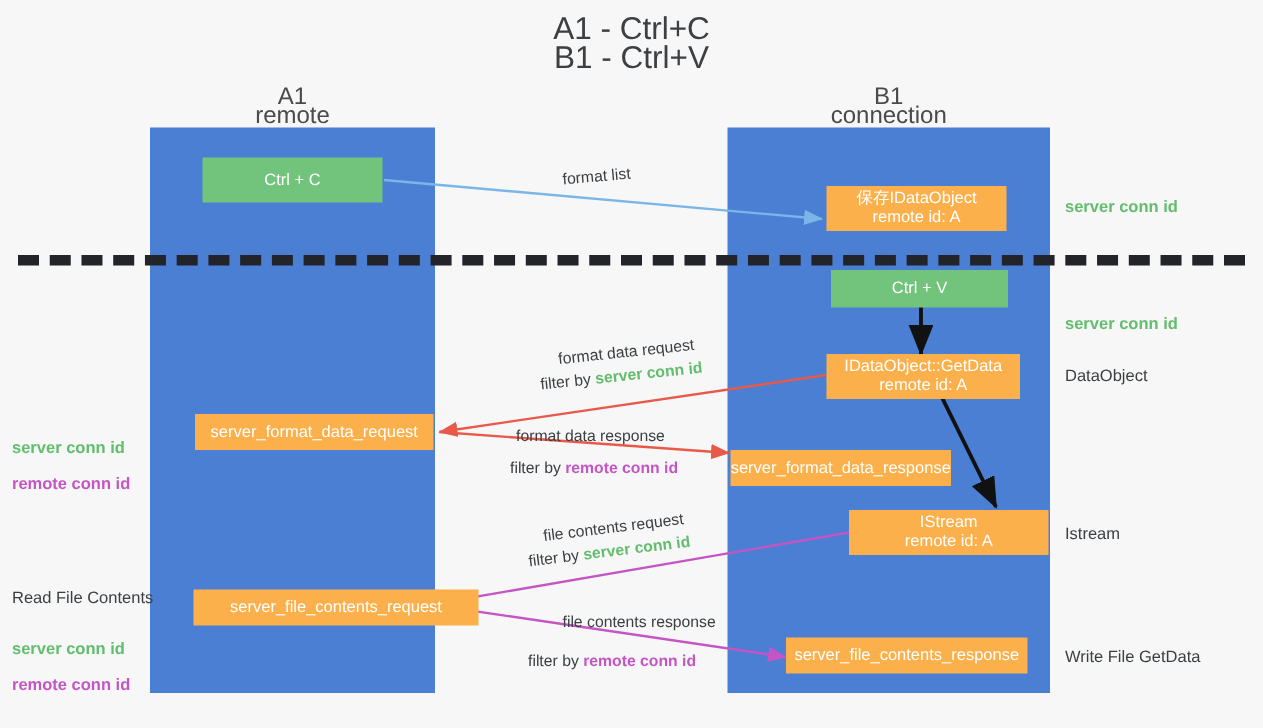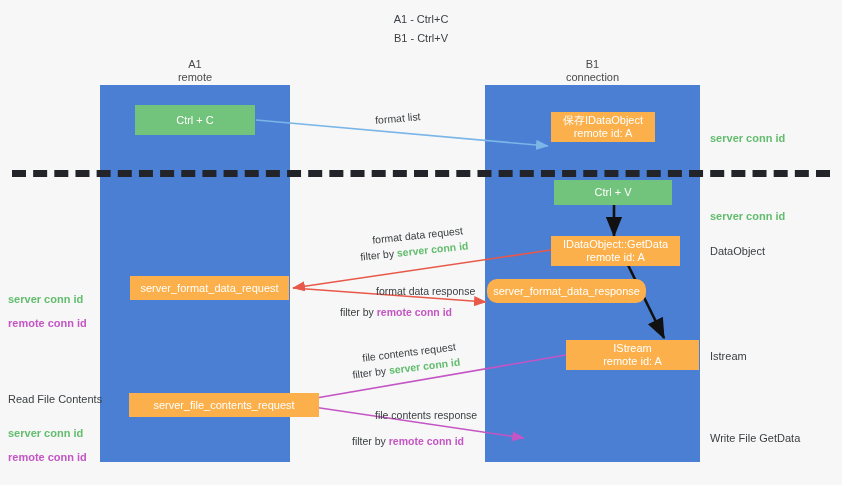--- a/index.html
+++ b/index.html
@@ -13,31 +13,31 @@
     font-family: "Liberation Sans", sans-serif;
     color: #3c4043;
   }
   #stage { position: absolute; inset: 0; }
 
   
   .title {
     position: absolute;
     left: 0; right: 0; top: 10px;
     text-align: center;
-    font-size: 11px;
+    font-size: 21px;
     line-height: 19px;
     color: #3c4043;
     white-space: pre-line;
   }
 
   
   .col-head {
     position: absolute;
     text-align: center;
-    font-size: 11px;
+    font-size: 16px;
     line-height: 13px;
     color: #4a4a4a;
     white-space: pre-line;
   }
   .col-head.a1 { left: 100px; width: 190px; top: 58px; }
   .col-head.b1 { left: 485px; width: 215px; top: 58px; }
 
   
   .lane {
     position: absolute;
@@ -144,46 +144,47 @@
 
     <line x1="566" y1="355" x2="293" y2="402" stroke="#c455c4" stroke-width="1.6" marker-end="url(#ah-purple)"></line>
 
     <line x1="293" y1="404" x2="524" y2="438" stroke="#c455c4" stroke-width="1.6" marker-end="url(#ah-purple)"></line>
   </svg>
 
   <div class="divider"></div>
 
   <div class="node green" style="left:135px; top:105px; width:120px; height:30px;">Ctrl + C</div>
 
-  <div class="node orange" style="left:551px; top:112px; width:104px; height:30px;">保存IDataObject
+  <div class="node orange" style="left:551px; top:124px; width:120px; height:30px;">保存IDataObject
 remote id: A</div>
 
   <div class="node green" style="left:554px; top:180px; width:118px; height:25px;">Ctrl + V</div>
 
   <div class="node orange" style="left:551px; top:236px; width:129px; height:30px;">IDataObject::GetData
 remote id: A</div>
 
   <div class="node orange" style="left:566px; top:340px; width:133px; height:30px;">IStream
 remote id: A</div>
 
   <div class="node orange" style="left:130px; top:276px; width:159px; height:24px;">server_format_data_request</div>
 
-  <div class="node orange" style="left:487px; top:279px; width:159px; height:24px;border-radius:10px;">server_format_data_response</div>
+  <div class="node orange" style="left:487px; top:300px; width:147px; height:24px;">server_format_data_response</div>
 
   <div class="node orange" style="left:129px; top:393px; width:190px; height:24px;">server_file_contents_request</div>
 
+  <div class="node orange" style="left:524px; top:425px; width:161px; height:24px;">server_file_contents_response</div>
 
   <div class="lbl" style="left:375px; top:111px; transform:rotate(-5deg);">format list</div>
 
   <div class="lbl" style="left:372px; top:228px; transform:rotate(-6deg);">format data request</div>
   <div class="lbl" style="left:360px; top:244px; transform:rotate(-6deg);">
     <span>filter by </span><span class="green-t">server conn id</span>
   </div>
 
-  <div class="lbl" style="left:376px; top:284px;">format data response</div>
+  <div class="lbl" style="left:344px; top:284px;">format data response</div>
   <div class="lbl" style="left:340px; top:305px;">
     <span>filter by </span><span class="purple-t">remote conn id</span>
   </div>
 
   <div class="lbl" style="left:362px; top:345px; transform:rotate(-7deg);">file contents request</div>
   <div class="lbl" style="left:352px; top:361px; transform:rotate(-7deg);">
     <span>filter by </span><span class="green-t">server conn id</span>
   </div>
 
   <div class="lbl" style="left:375px; top:408px;">file contents response</div>

